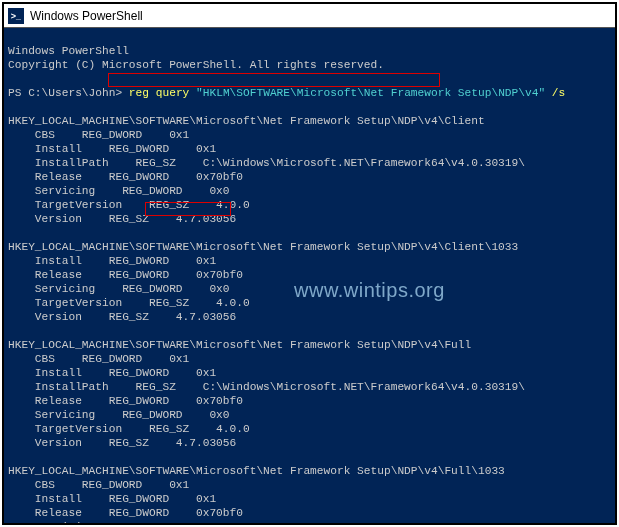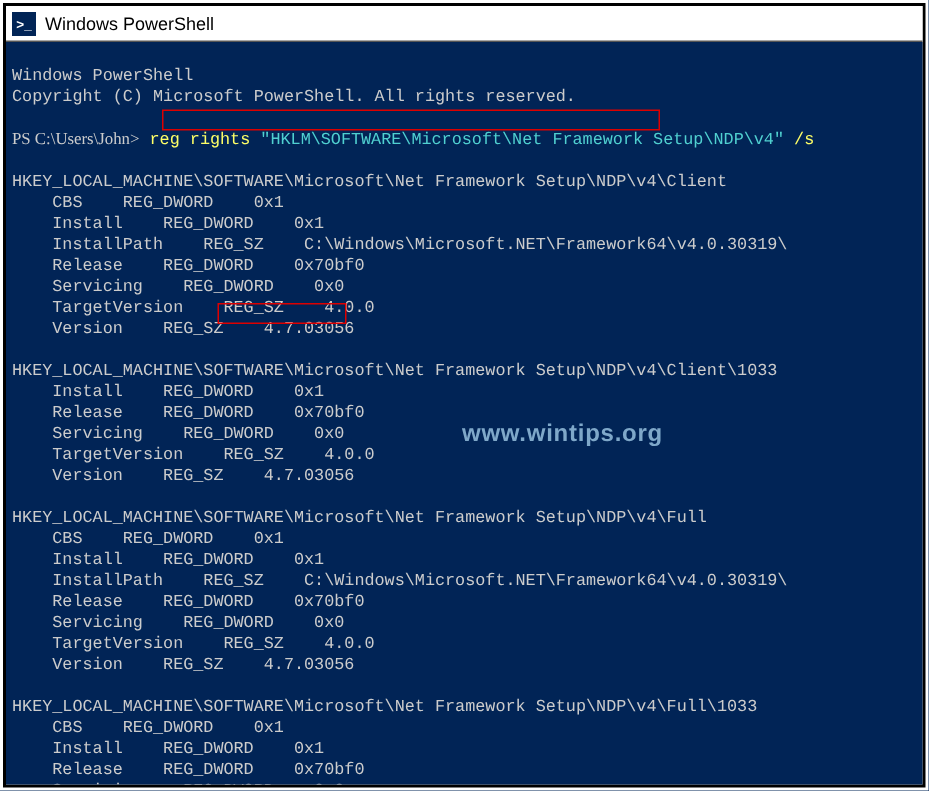--- a/index.html
+++ b/index.html
@@ -44,54 +44,53 @@
       font-family: Consolas, "Courier New", monospace;
       font-size: 11.2px;
       line-height: 14px;
       padding: 2px 4px;
       white-space: pre;
       overflow: hidden;
       position: relative;
     }
     .cmd { color: #ffff66; }
     .quoted { color: #50d0d0; }
-    .prompt { color: #ccc; font-family: Liberation Serif, serif; }
+    .prompt { color: #ccc; }
     .hlbox {
       position: absolute;
       border: 1px solid #d00;
       pointer-events: none;
     }
     .box-cmd { top: 45px; left: 104px; width: 332px; height: 14px; }
     .box-ver { top: 174px; left: 141px; width: 86px; height: 14px; }
     .wm {
       position: absolute;
-      top: 255px; left: 304px;
+      top: 255px; left: 290px;
       color: #7fa8c9;
       font-family: Verdana, sans-serif;
-      font-size: 16px;
+      font-size: 20px;
       pointer-events: none;
       letter-spacing: 0.5px;
-      font-weight: bold;
     }
   </style>
 </head>
 <body>
 
 <div class="outer">
   <div class="titlebar">
     <div class="icon">
         <span>&gt;_</span>
       </div>
     <span>Windows PowerShell</span>
   </div>
   <div class="term">
 <span>Windows PowerShell</span>
 <span>Copyright (C) Microsoft PowerShell. All rights reserved.</span>
 
-<span><span class="prompt">PS C:\Users\John&gt;</span> <span class="cmd">reg</span> <span class="cmd">rights</span> <span class="quoted">"HKLM\SOFTWARE\Microsoft\Net Framework Setup\NDP\v4"</span> <span class="cmd">/s</span></span>
+<span><span class="prompt">PS C:\Users\John&gt;</span> <span class="cmd">reg</span> <span class="cmd">query</span> <span class="quoted">"HKLM\SOFTWARE\Microsoft\Net Framework Setup\NDP\v4"</span> <span class="cmd">/s</span></span>
 
 <span>HKEY_LOCAL_MACHINE\SOFTWARE\Microsoft\Net Framework Setup\NDP\v4\Client</span>
 <span>    CBS    REG_DWORD    0x1</span>
 <span>    Install    REG_DWORD    0x1</span>
 <span>    InstallPath    REG_SZ    C:\Windows\Microsoft.NET\Framework64\v4.0.30319\</span>
 <span>    Release    REG_DWORD    0x70bf0</span>
 <span>    Servicing    REG_DWORD    0x0</span>
 <span>    TargetVersion    REG_SZ    4.0.0</span>
 <span>    Version    REG_SZ    4.7.03056</span>
 

